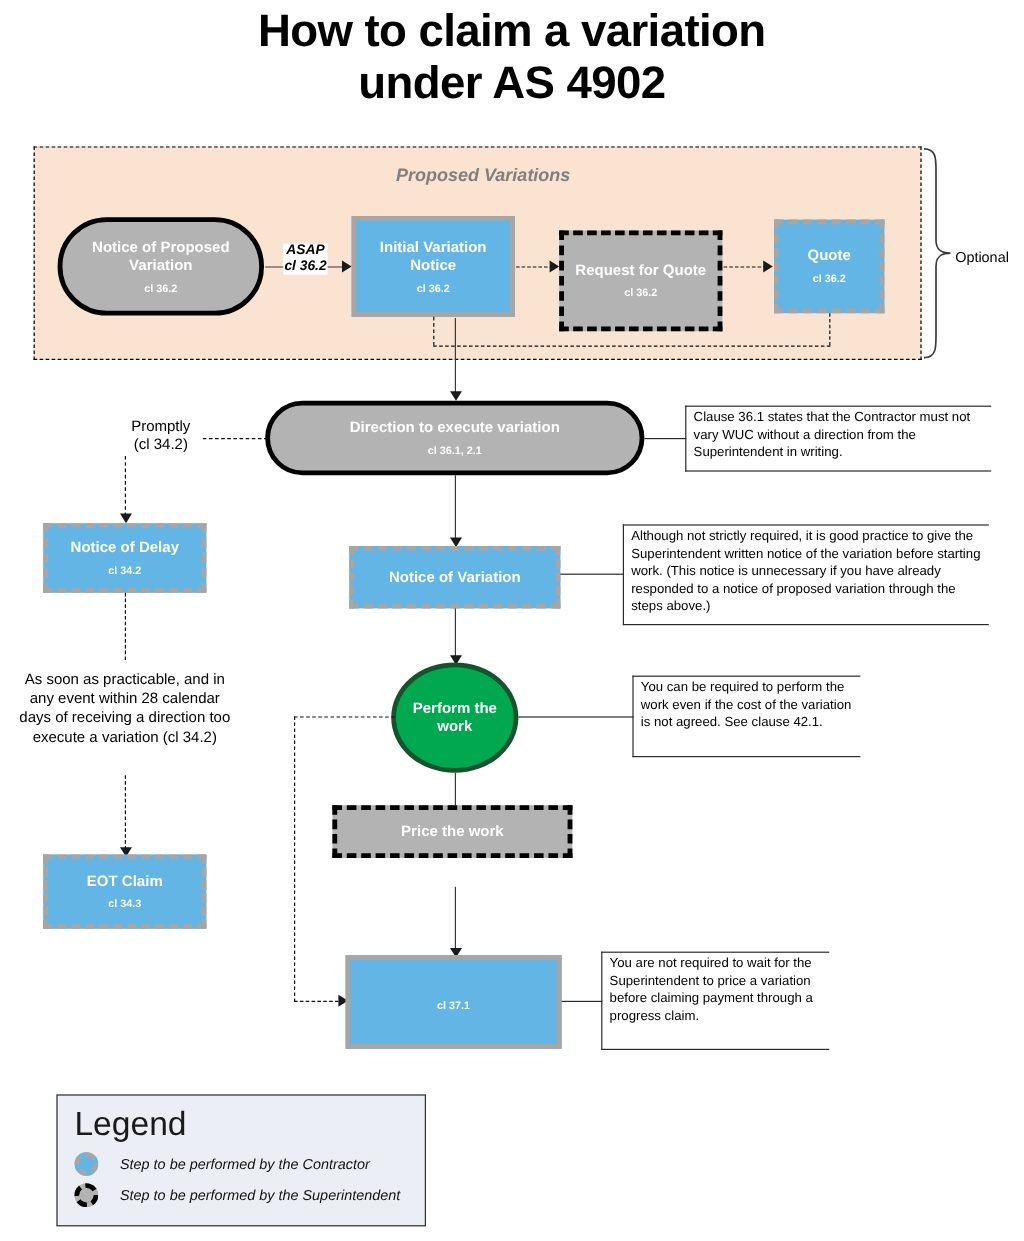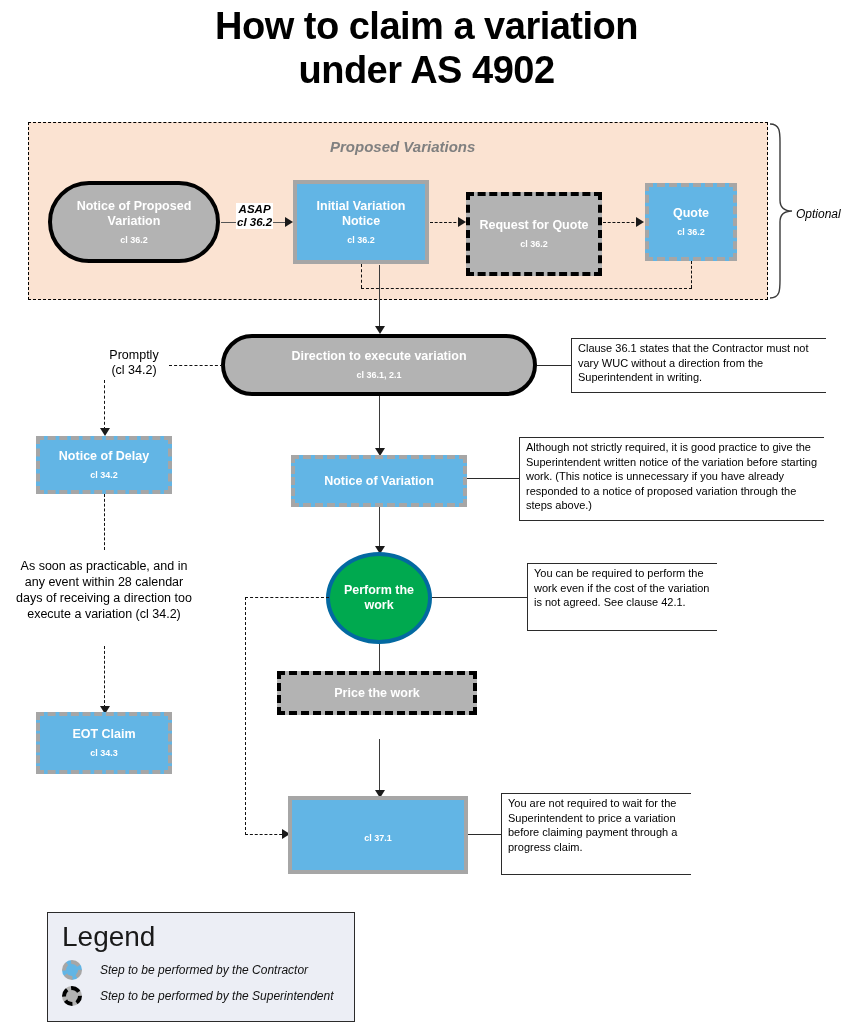--- a/index.html
+++ b/index.html
@@ -47,21 +47,21 @@
   }
   .node .lbl{padding:0 4px;}
 
   .n-blue-solid{ background:#62b5e5; border:4px solid #a6a6a6;}
   .n-blue-dash { background:#62b5e5; border:4px dashed #a6a6a6;}
   .n-gray-dash { background:#b3b3b3; border:4px dashed #000000;margin-top:12px;}
   .n-gray-stadium{
      background:#b3b3b3;border:4px solid #000000;border-radius:999px;
   }
   .n-green-ellipse{
-     background:#00a94f;border:4px solid #0369a1;border-radius:50%;
+     background:#00a94f;border:4px solid #14532d;border-radius:50%;
   }
 
   
   .ln{position:absolute;background:transparent;}
   .ln-solid-v{border-left:1.6px solid #3b3b3b;}
   .ln-dash-v{border-left:1.5px dashed #111;}
   .ln-dash-h{border-top:1.5px dashed #111;}
   .ln-thin-h{border-top:1px solid #555;}
 
   .arrow-down{
@@ -96,21 +96,21 @@
     box-sizing:border-box;padding:2px 3px 2px 6px;
     border-left:1.4px solid #2b2b2b;
     border-top:1.4px solid #2b2b2b;
     border-bottom:1.4px solid #2b2b2b;
   }
   .callout-stub{position:absolute;border-top:1.4px solid #2b2b2b;}
 
   
   .brace{position:absolute;}
   .opt-text{
-    position:absolute;color:#000;font-style:italic;font-size:12px;
+    position:absolute;color:#000;font-size:12px;
     white-space:nowrap;
   }
 
   
   .legend{
     position:absolute;box-sizing:border-box;
     background:#eceef5;border:1.6px solid #2b2b2b;
   }
   .legend-title{
     position:absolute;color:#1a1a1a;font-size:28px;line-height:24px;

